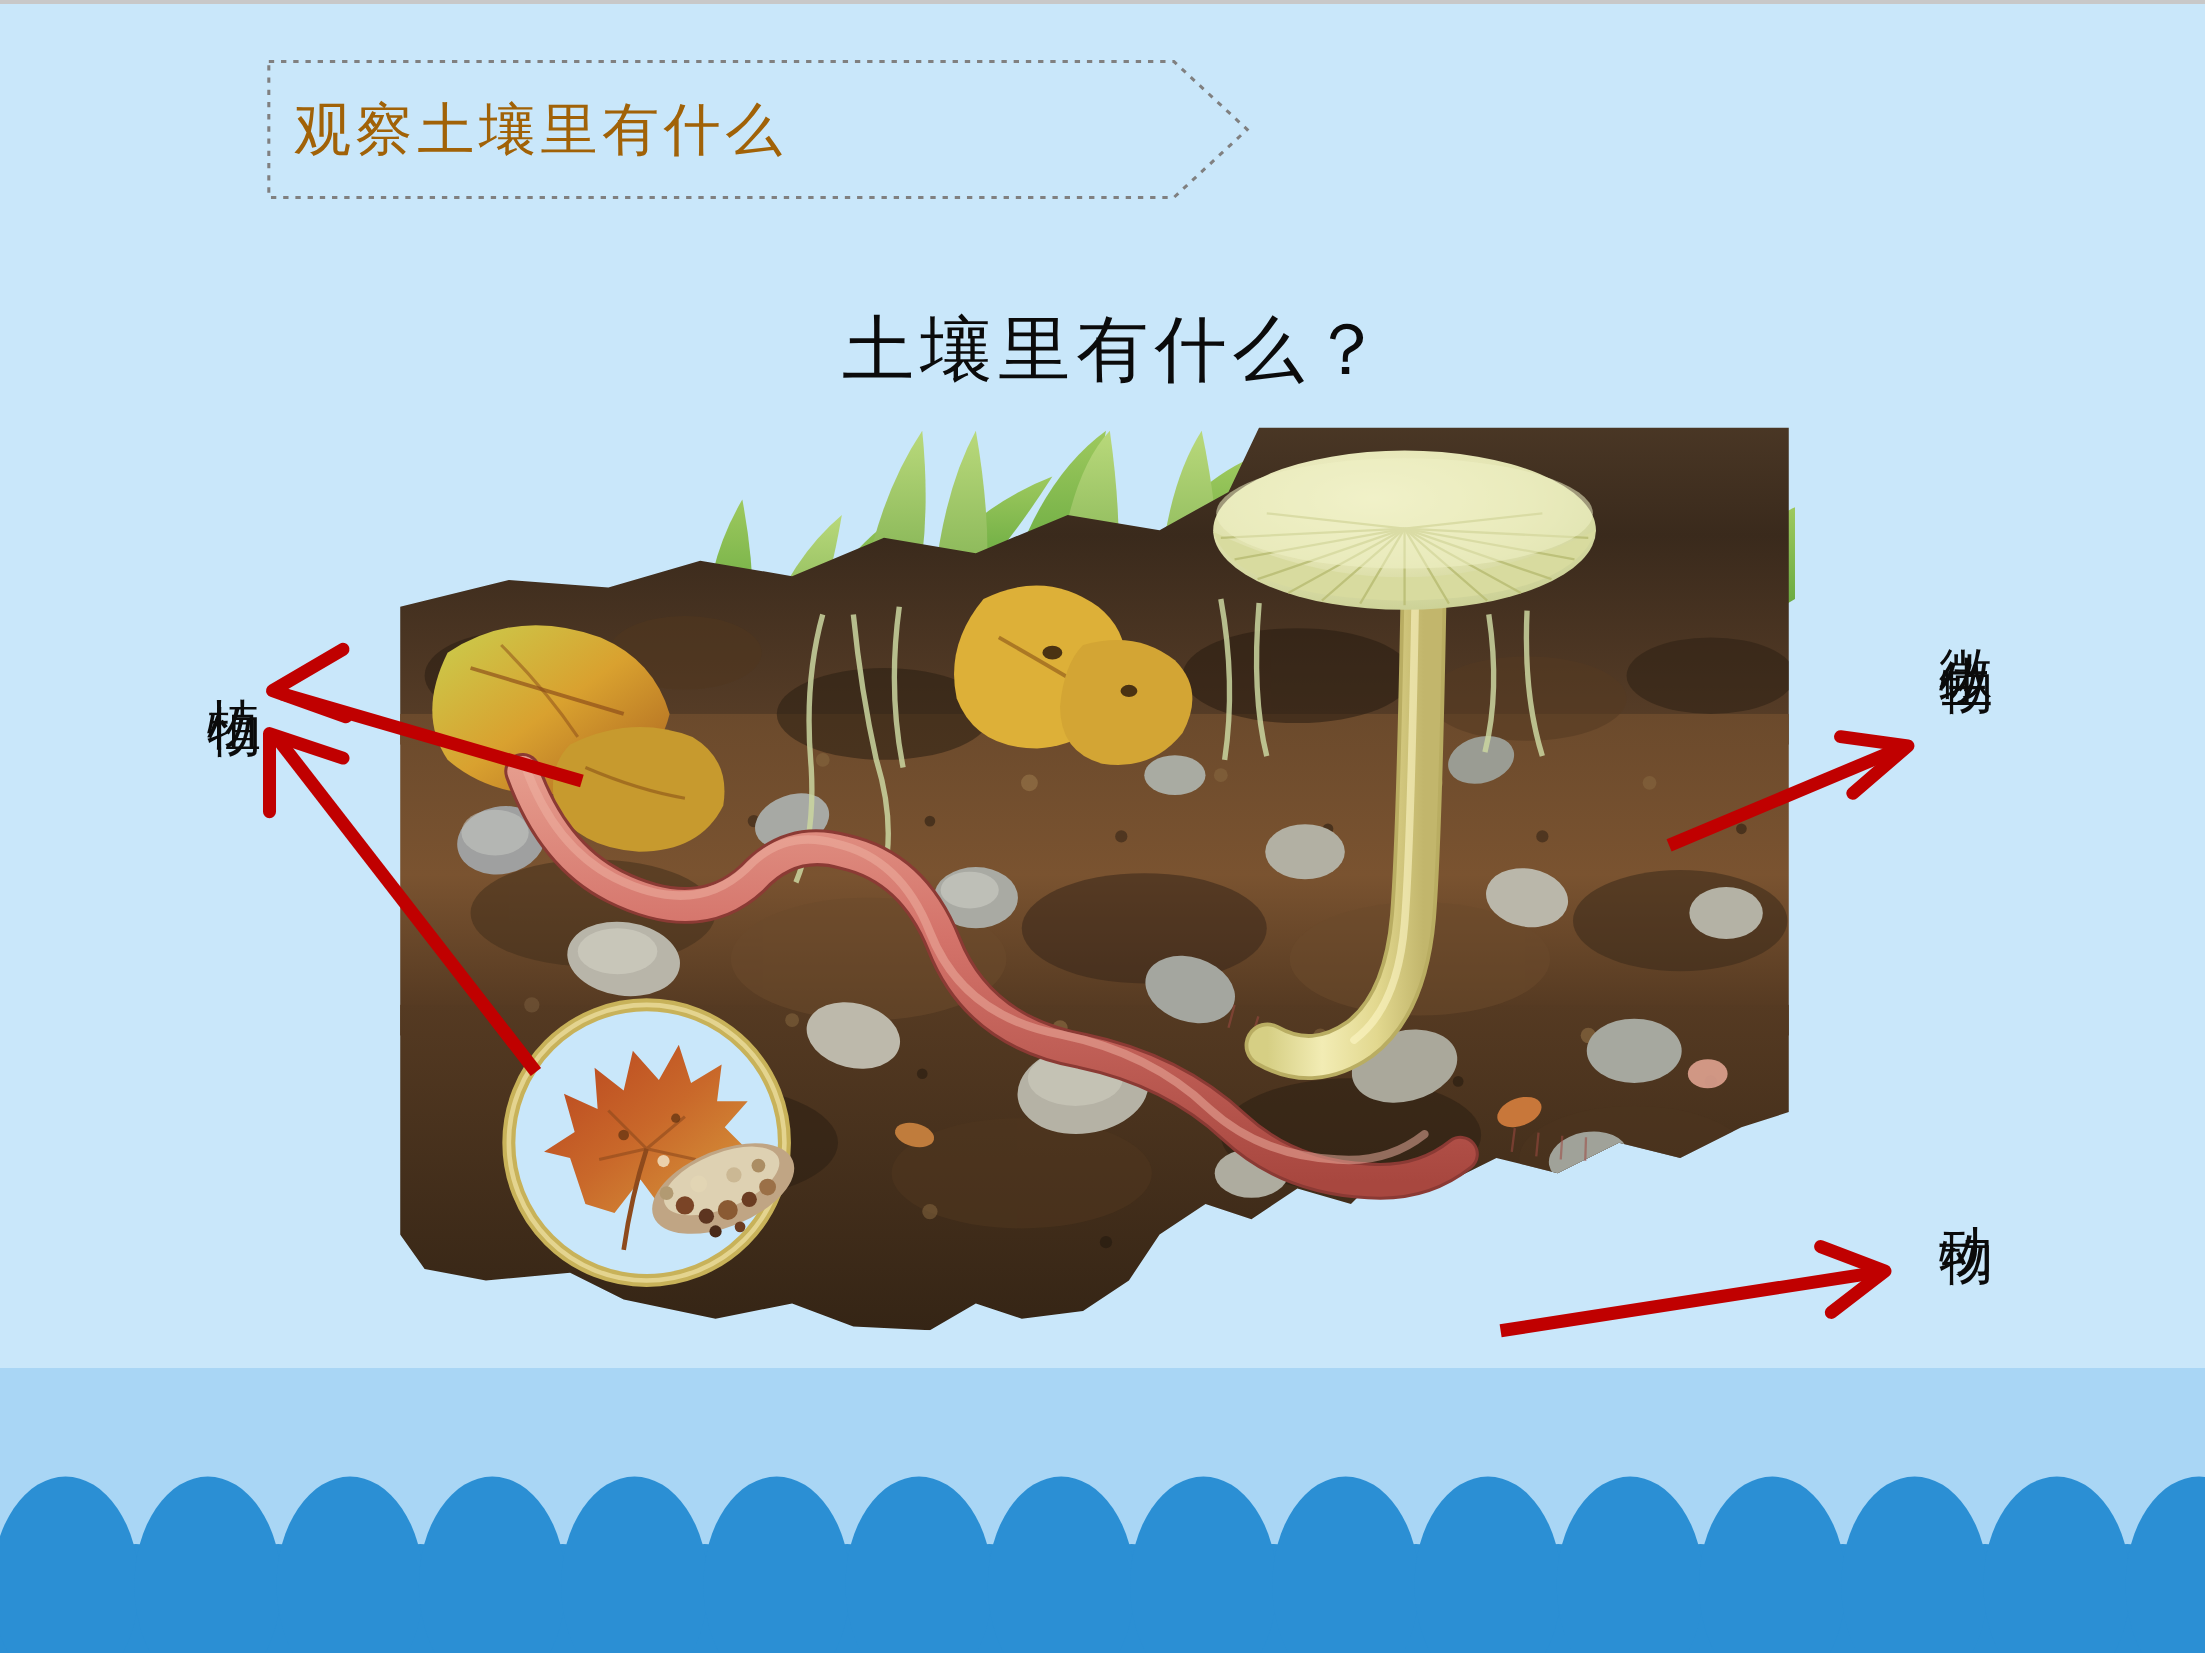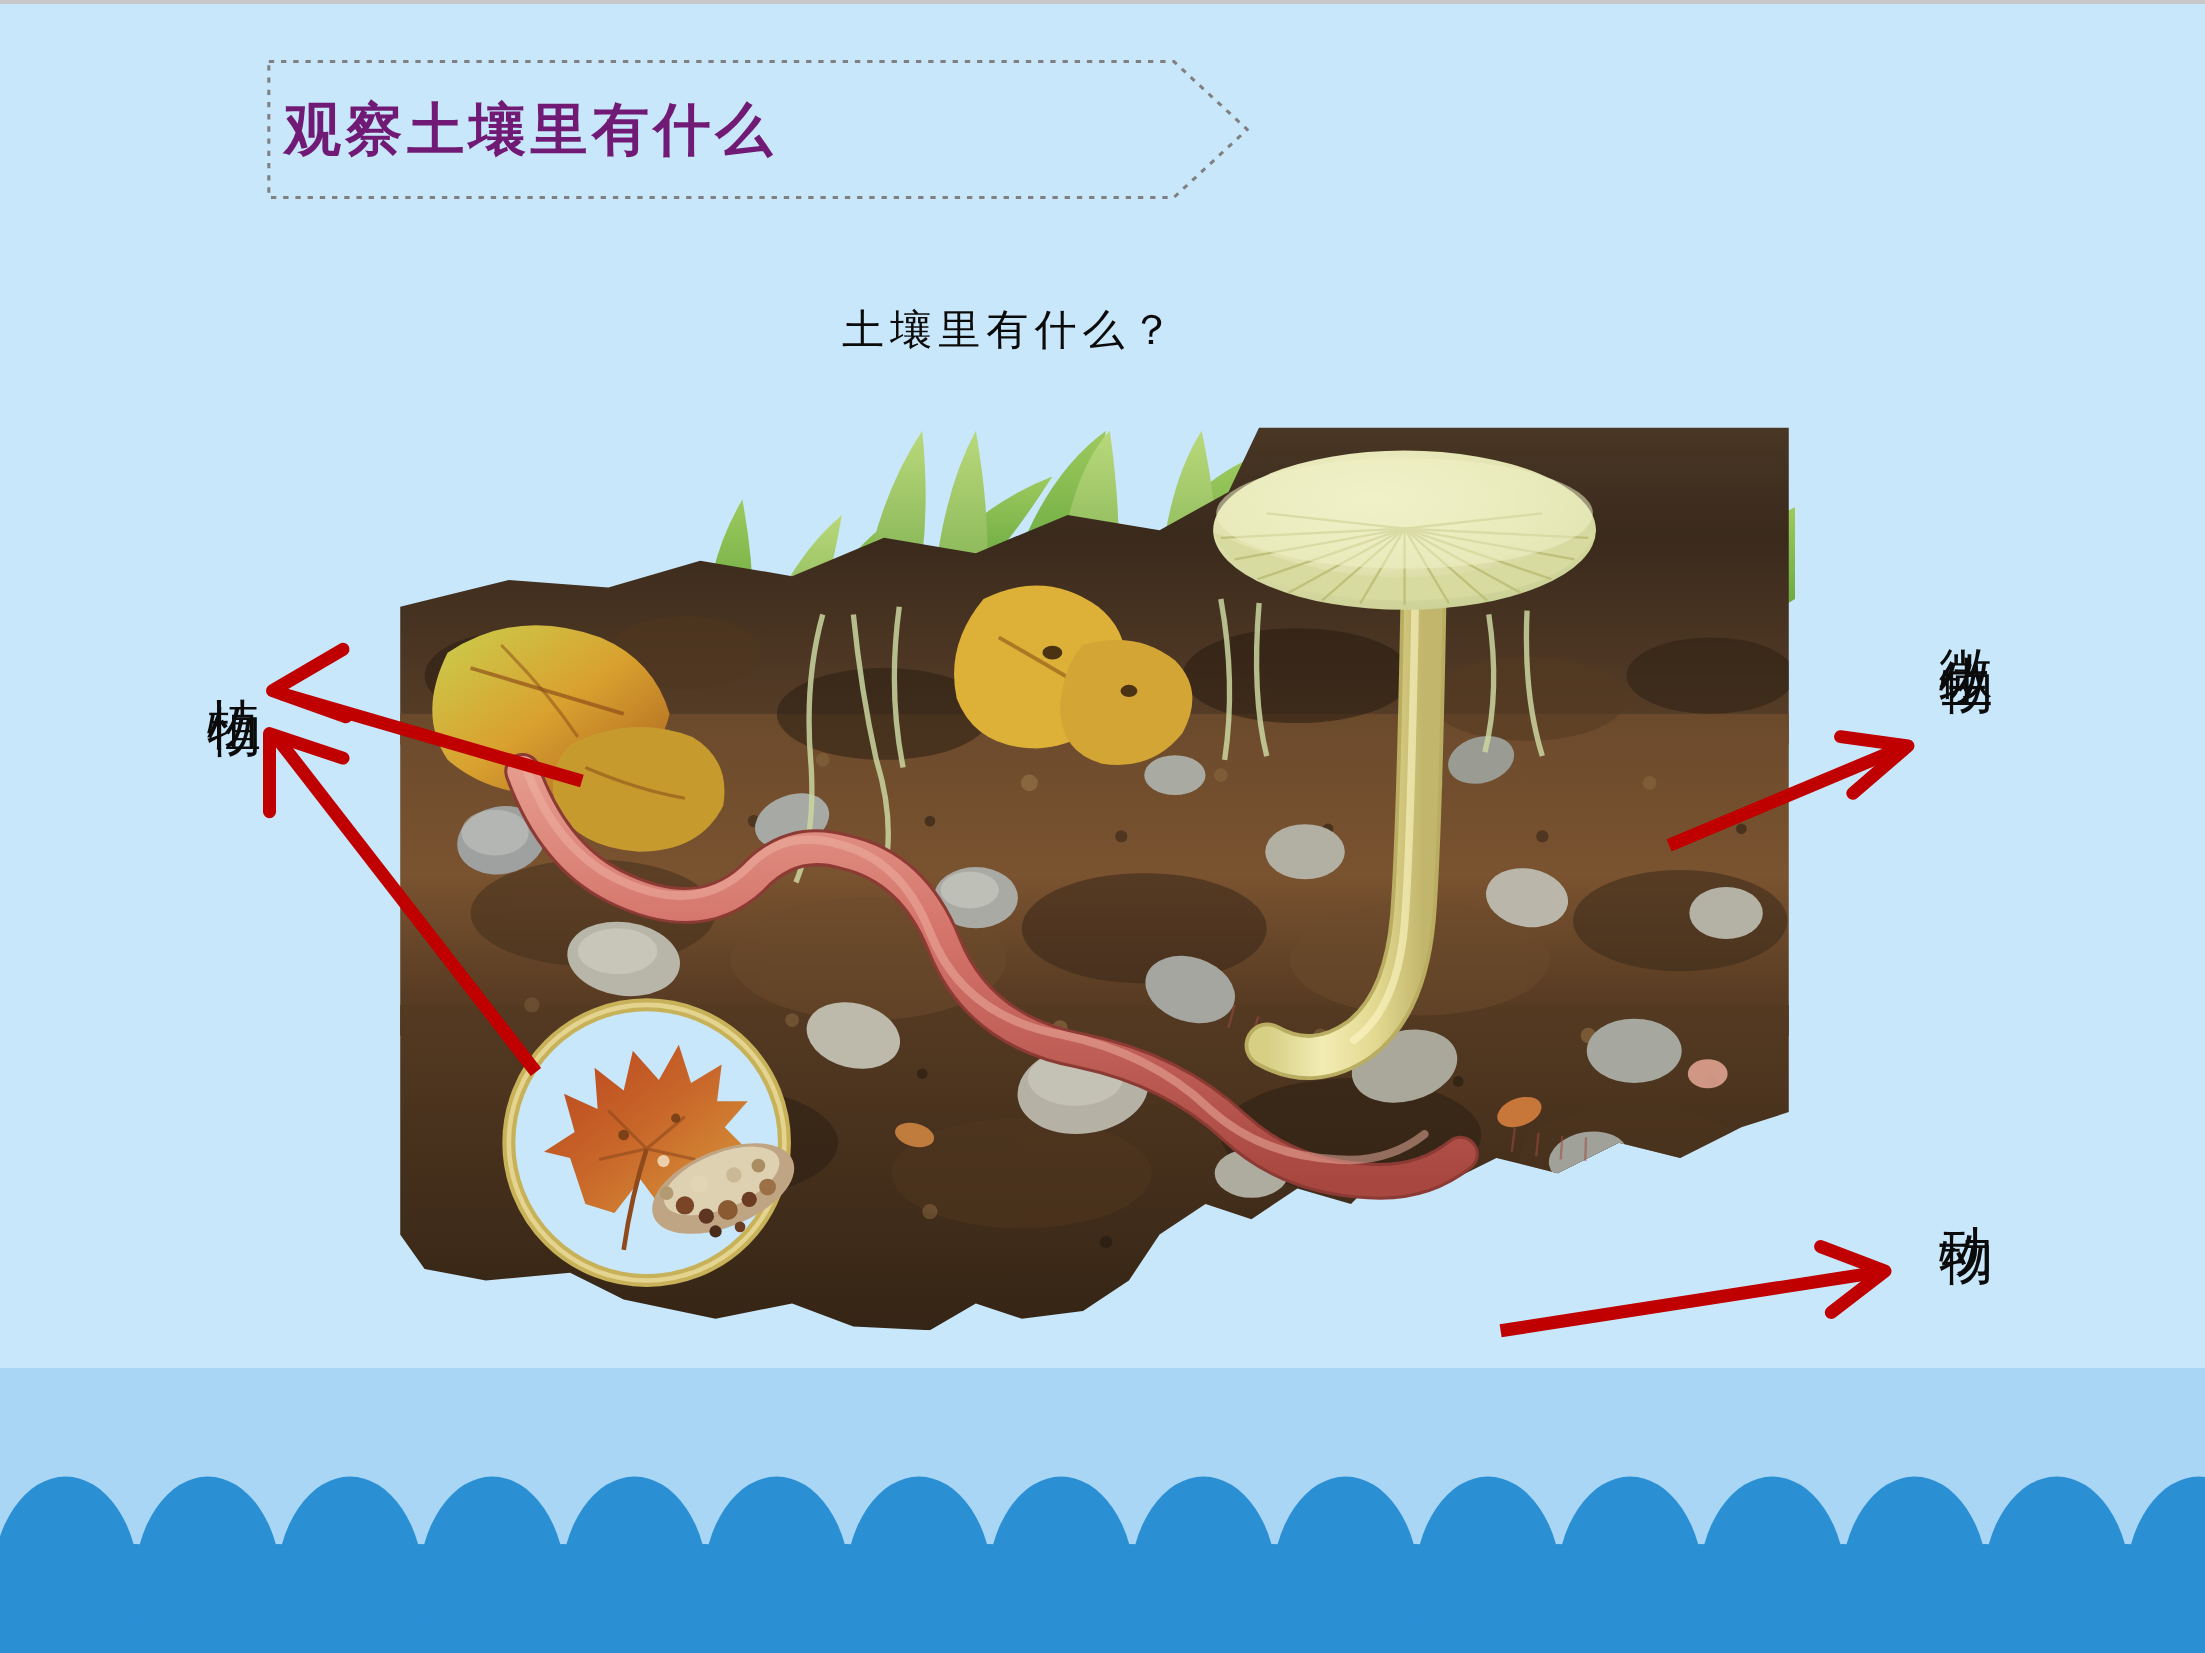--- a/index.html
+++ b/index.html
@@ -9,32 +9,32 @@
     font-family:"DejaVu Sans","Liberation Sans",sans-serif;
     overflow:hidden;position:relative;
   }
   .slide{position:absolute;inset:0;background:#c9e7fa;}
   .topstrip{position:absolute;left:0;top:0;width:2205px;height:3.8px;background:#c8c8c8;}
 
   
   .ribbon{position:absolute;left:264px;top:57px;width:988px;height:145px;}
   .ribbon svg{display:block;}
   .ribbon-text{
-    position:absolute;left:20px;top:23px;width:881px;height:100px;
+    position:absolute;left:30px;top:23px;width:881px;height:100px;
     display:flex;align-items:center;
     font-family:"DejaVu Serif","Liberation Serif",serif;
-    font-size:57px;color:#701a75;letter-spacing:4.6px;
-    font-weight:700;
+    font-size:57px;color:#a16207;letter-spacing:4.6px;
+    font-weight:400;
   }
 
   
   .maintitle{
     position:absolute;left:842px;top:302px;
     font-family:"DejaVu Serif","Liberation Serif",serif;
-    font-size:42px;color:#0b0b0b;letter-spacing:6.1px;white-space:nowrap;
+    font-size:72px;color:#0b0b0b;letter-spacing:6.1px;white-space:nowrap;
   }
 
   
   .figure{position:absolute;left:394px;top:423px;width:1401px;height:957px;}
   .figure svg{display:block;}
 
   
   .vlabel{
     position:absolute;
     font-family:"DejaVu Serif","Liberation Serif",serif;

